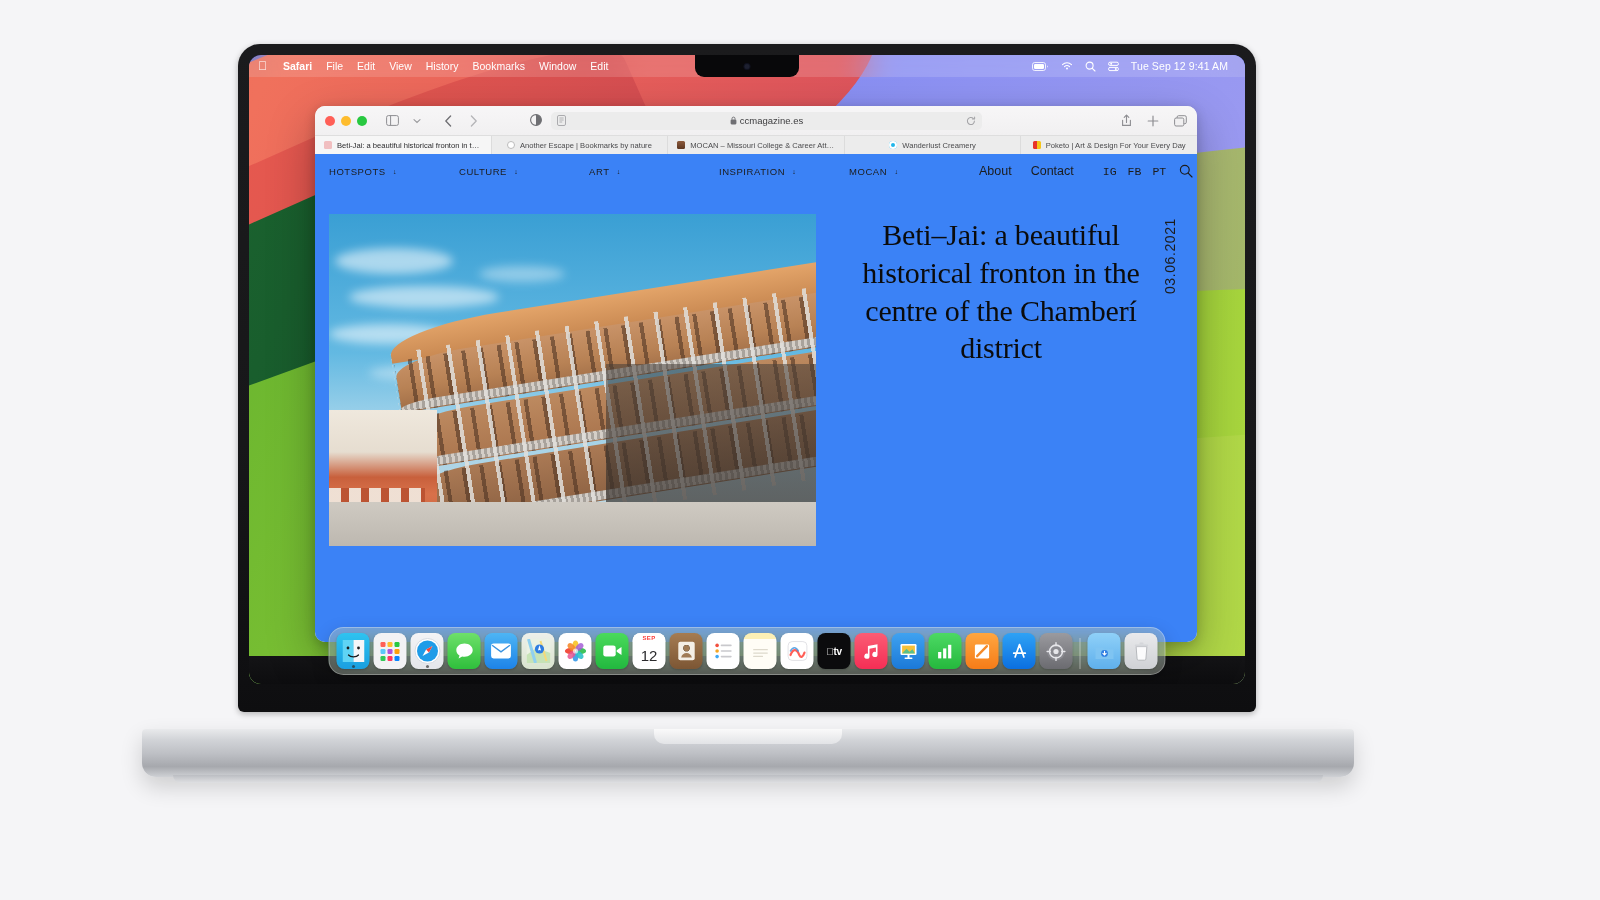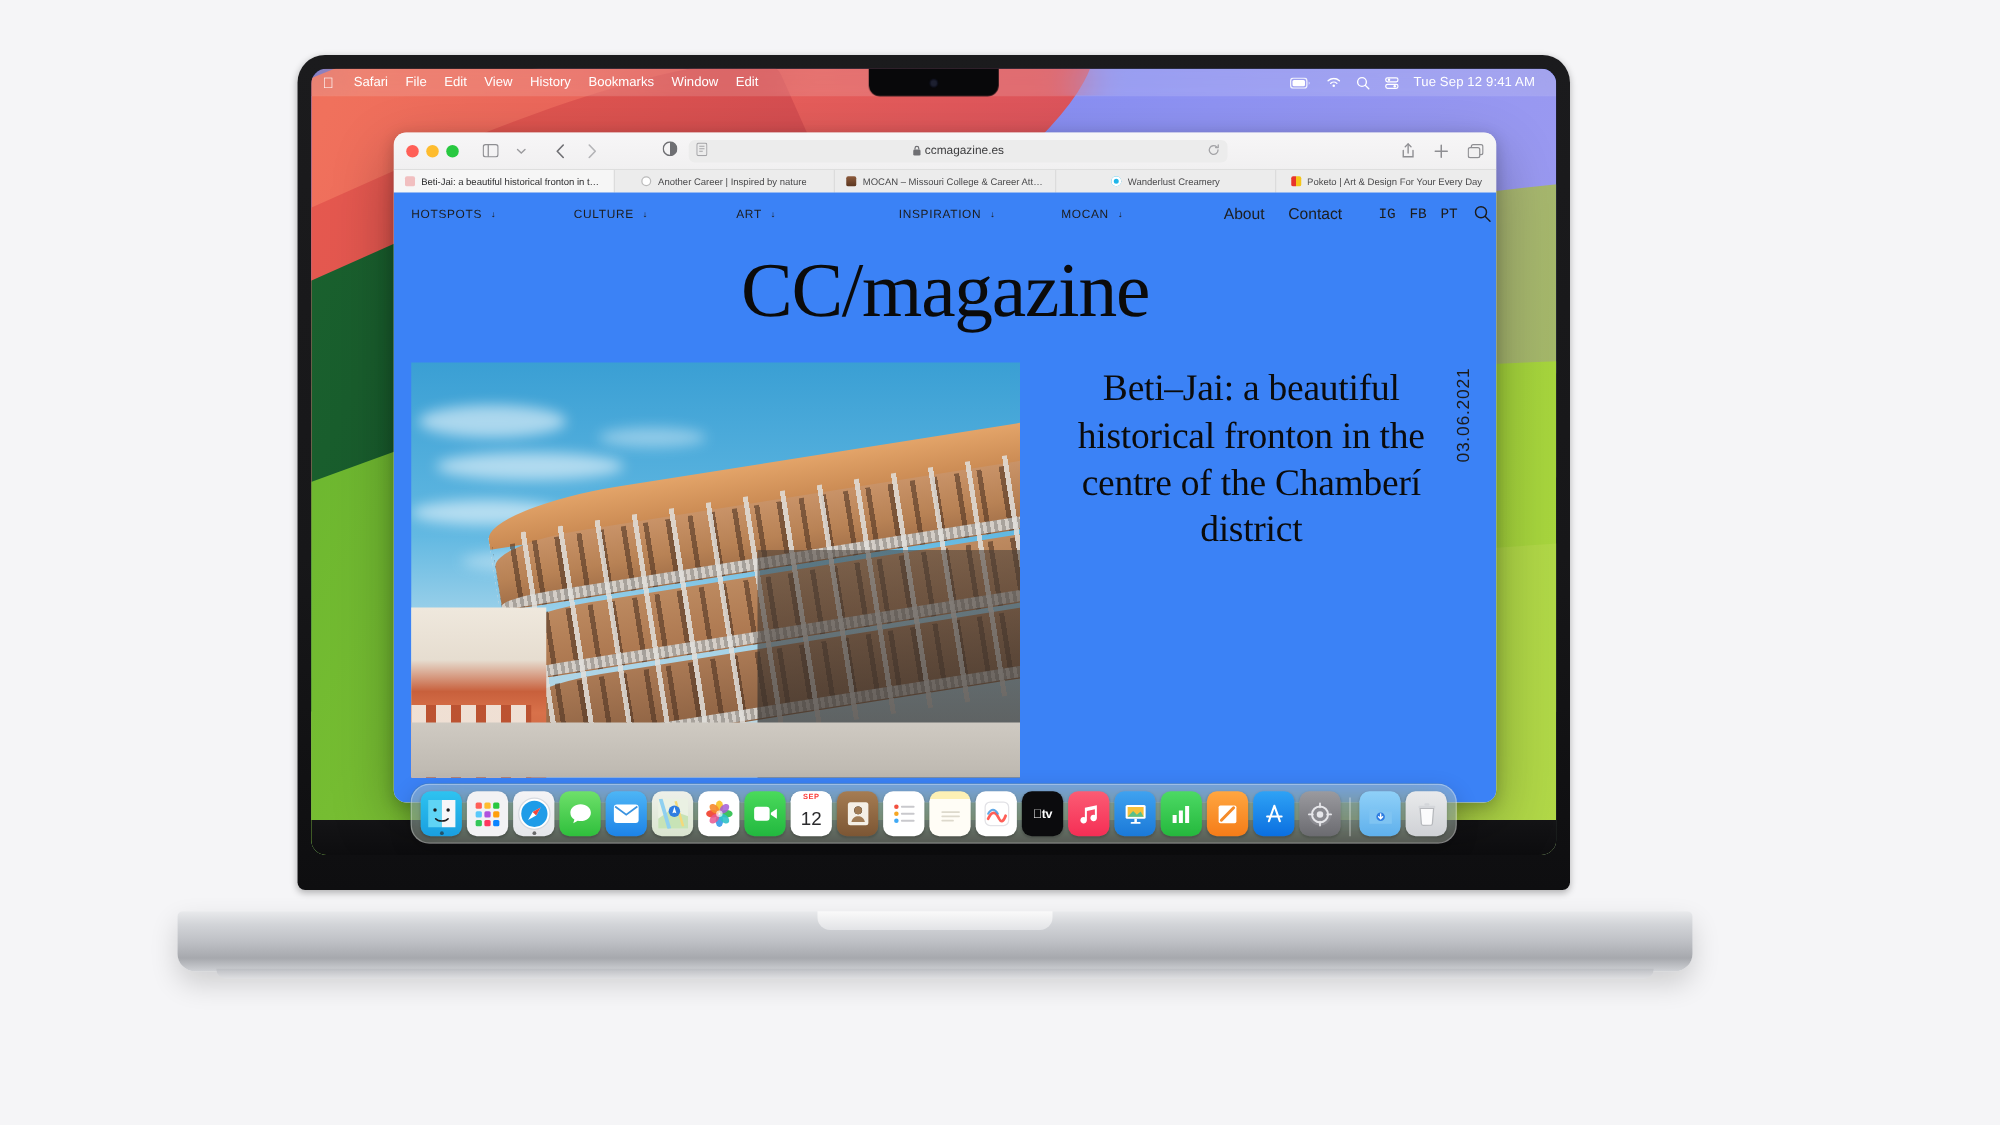--- a/index.html
+++ b/index.html
@@ -93,21 +93,21 @@
   .menubar{
     position:absolute; left:0; top:0; width:100%; height:22px; z-index:55;
     display:flex; align-items:center;
     background:rgba(255,255,255,.14);
     backdrop-filter:blur(16px); -webkit-backdrop-filter:blur(16px);
     color:#fff; font-size:10.5px; padding:0 9px;
   }
   .mb-left{ display:flex; align-items:center; gap:14px; }
   .mb-left .apple{ font-size:12px; line-height:1; margin-right:2px; }
   .mb-item{ white-space:nowrap; }
-  .mb-item.bold{ font-weight:400;text-align:right; }
+  .mb-item.bold{ font-weight:700;text-align:right; }
   .mb-right{ margin-left:auto; display:flex; align-items:center; gap:12px; padding-right:8px; }
   .mb-right svg{ display:block; }
   .mb-clock{ font-size:10.5px; letter-spacing:.1px; white-space:nowrap; }
 
   
   .safari{
     position:absolute; left:66px; top:51px; width:882px; height:536px; z-index:40;
     background:#f6f6f6; border-radius:10px; overflow:hidden;
     box-shadow:0 18px 48px rgba(0,0,0,.30), 0 3px 12px rgba(0,0,0,.20);
   }
@@ -416,21 +416,21 @@
             </div>
           </div>
 
           <div class="tabbar">
             <div class="tab active">
               <span class="tab-fav" style="background:#f1bfc0"></span>
               <span class="tab-label">Beti-Jai: a beautiful historical fronton in the...</span>
             </div>
             <div class="tab">
               <span class="tab-fav" style="background:#fff;border:1px solid #bbb;border-radius:50%"></span>
-              <span class="tab-label">Another Career | Inspired by nature</span>
+              <span class="tab-label">Another Escape | Bookmarks by nature</span>
             </div>
             <div class="tab">
               <span class="tab-fav" style="background:linear-gradient(180deg,#8c5a3c,#5c3721)"></span>
               <span class="tab-label">MOCAN – Missouri College &amp; Career Attainm...</span>
             </div>
             <div class="tab">
               <span class="tab-fav" style="background:#1fb6ea;border-radius:50%;box-shadow:inset 0 0 0 2px #fff"></span>
               <span class="tab-label">Wanderlust Creamery</span>
             </div>
             <div class="tab">
@@ -473,21 +473,20 @@
                 <span class="search-ic" style="margin-left:-6px">
                   <svg width="14" height="14" viewBox="0 0 14 14">
                       <circle cx="5.8" cy="5.8" r="4.4" fill="none" stroke="#1c1c1c" stroke-width="1.15"></circle>
                       <path d="M9.2 9.2 13 13" stroke="#1c1c1c" stroke-width="1.15" stroke-linecap="round"></path>
                     </svg>
                 </span>
 
               </div>
             </div>
 
-            <div class="brand">CC/magazine</div>
 
             <div class="hero">
               <div class="photo">
                 <div class="sky-cloud c1"></div>
                 <div class="sky-cloud c2"></div>
                 <div class="sky-cloud c3"></div>
                 <div class="sky-cloud c4"></div>
                 <div class="sky-cloud c5"></div>
                 <div class="bldg">
                   <div class="roof"></div>

